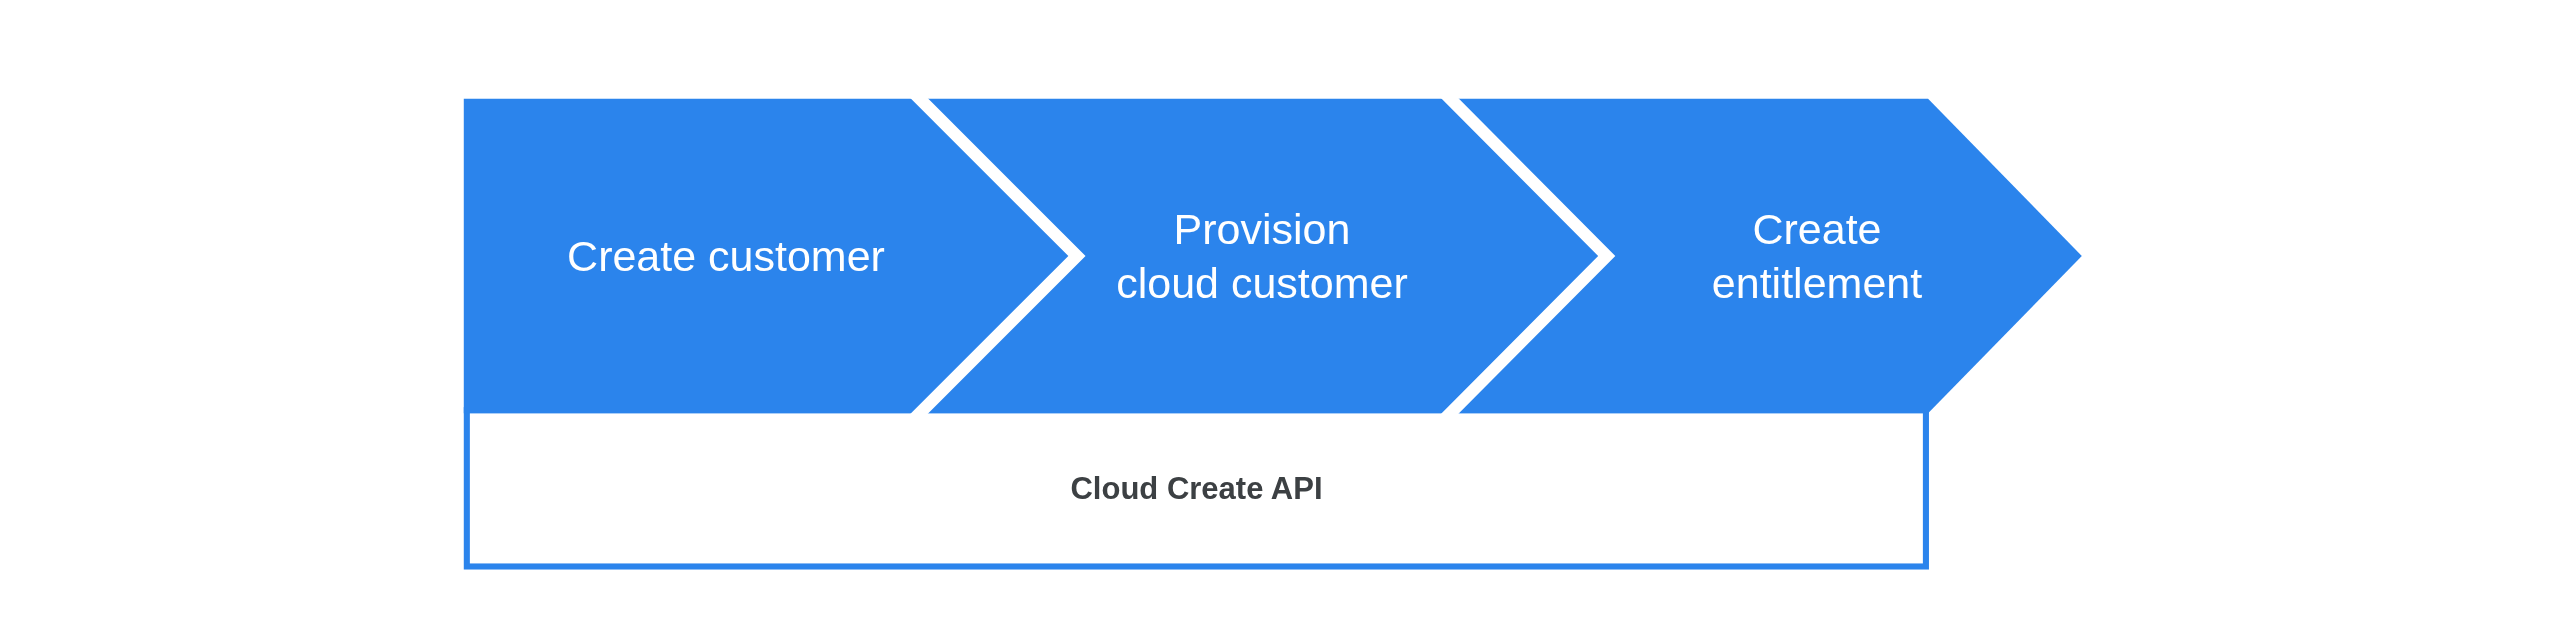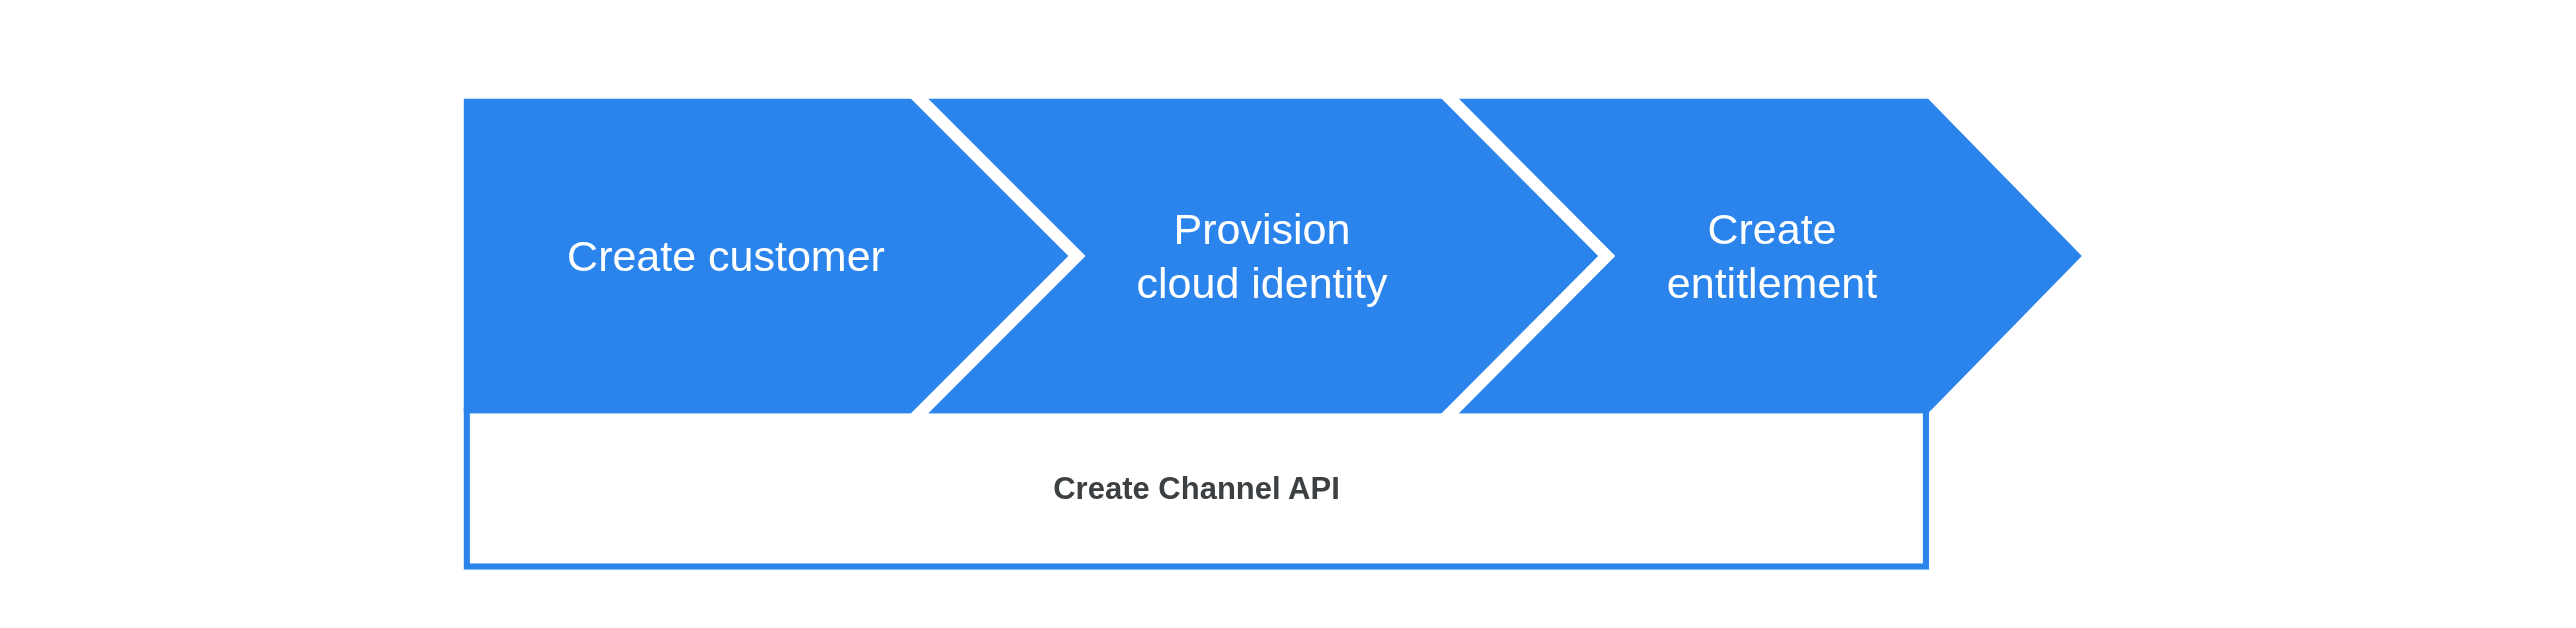--- a/index.html
+++ b/index.html
@@ -54,21 +54,21 @@
     text-align:center;
     color:var(--band-text);
     font-size:43px;
     line-height:54px;
     font-weight:400;
     white-space:pre-line;
     pointer-events:none;
   }
   .step-1{left:509px;width:434px;}
   .step-2{left:1045px;width:434px;}
-  .step-3{left:1555px;width:434px;}
+  .step-3{left:1600px;width:434px;}
   .api-label{
     position:absolute;
     left:464px;
     top:389px;
     width:1465px;
     height:151px;
     display:flex;
     align-items:center;
     justify-content:center;
     text-align:center;
@@ -89,21 +89,21 @@
 
     <polygon class="band-poly" points="534,86 2220,86 2397,267 2220,448 534,448" fill="#2b84ec"></polygon>
 
     <polyline class="sep-line" points="1051,78 1240,267 1051,456"></polyline>
     <polyline class="sep-line" points="1662,78 1850,267 1662,456"></polyline>
   </svg>
 
   <div class="step-label step-1">Create customer</div>
 
   <div class="step-label step-2">Provision
-cloud identity</div>
+cloud customer</div>
 
   <div class="step-label step-3">Create
 entitlement</div>
 
-  <div class="api-label">Create Channel API</div>
+  <div class="api-label">Cloud Create API</div>
 
 </div>
 
 
 </body></html>

